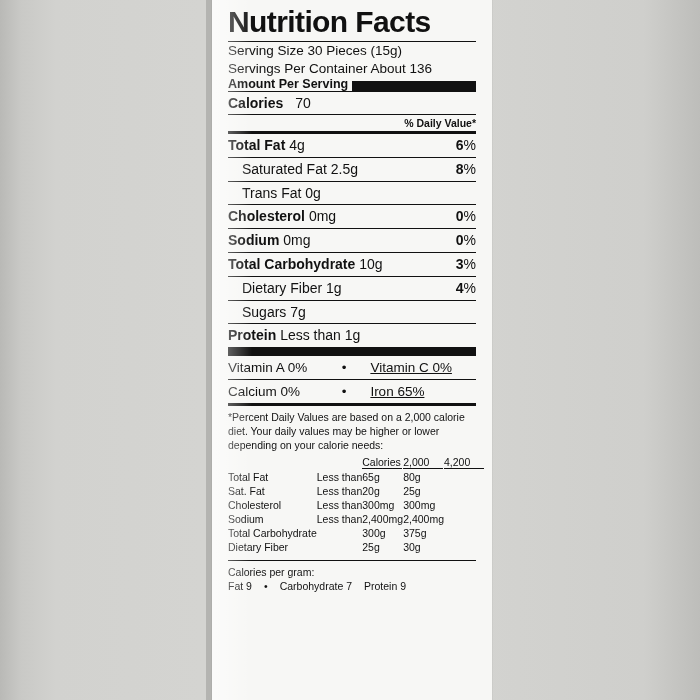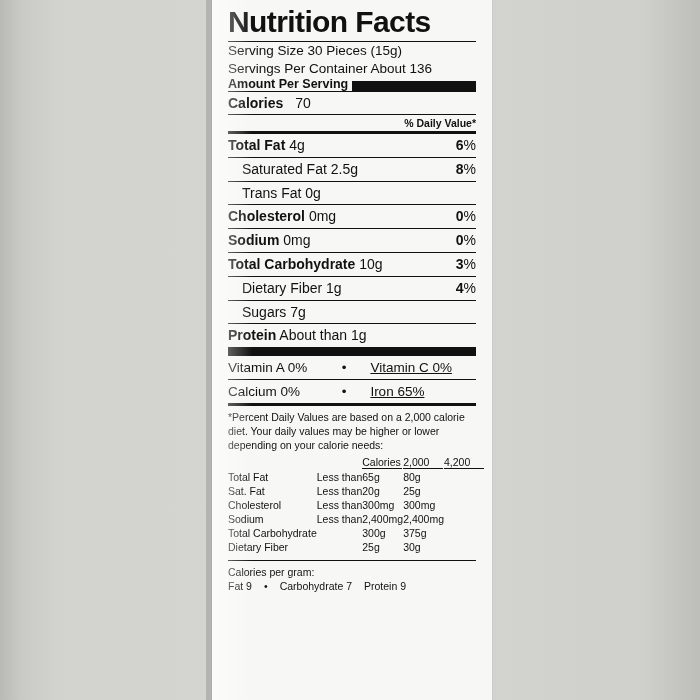--- a/index.html
+++ b/index.html
@@ -239,21 +239,21 @@
       </div>
       <div class="rule-thin"></div>
 
       <div class="row indent1">
         <span class="nm">Sugars 7g</span>
         <span class="dv"></span>
       </div>
       <div class="rule-thin"></div>
 
       <div class="row">
-        <span class="nm"><b>Protein</b> <span>About than 1g</span></span>
+        <span class="nm"><b>Protein</b> <span>Less than 1g</span></span>
         <span class="dv"></span>
       </div>
 
       <div class="rule-thick"></div>
 
       <div class="vits">
         <span class="cell">Vitamin A  0%</span>
         <span class="dot">•</span>
         <span class="cell2">Vitamin C  0%</span>
       </div>

